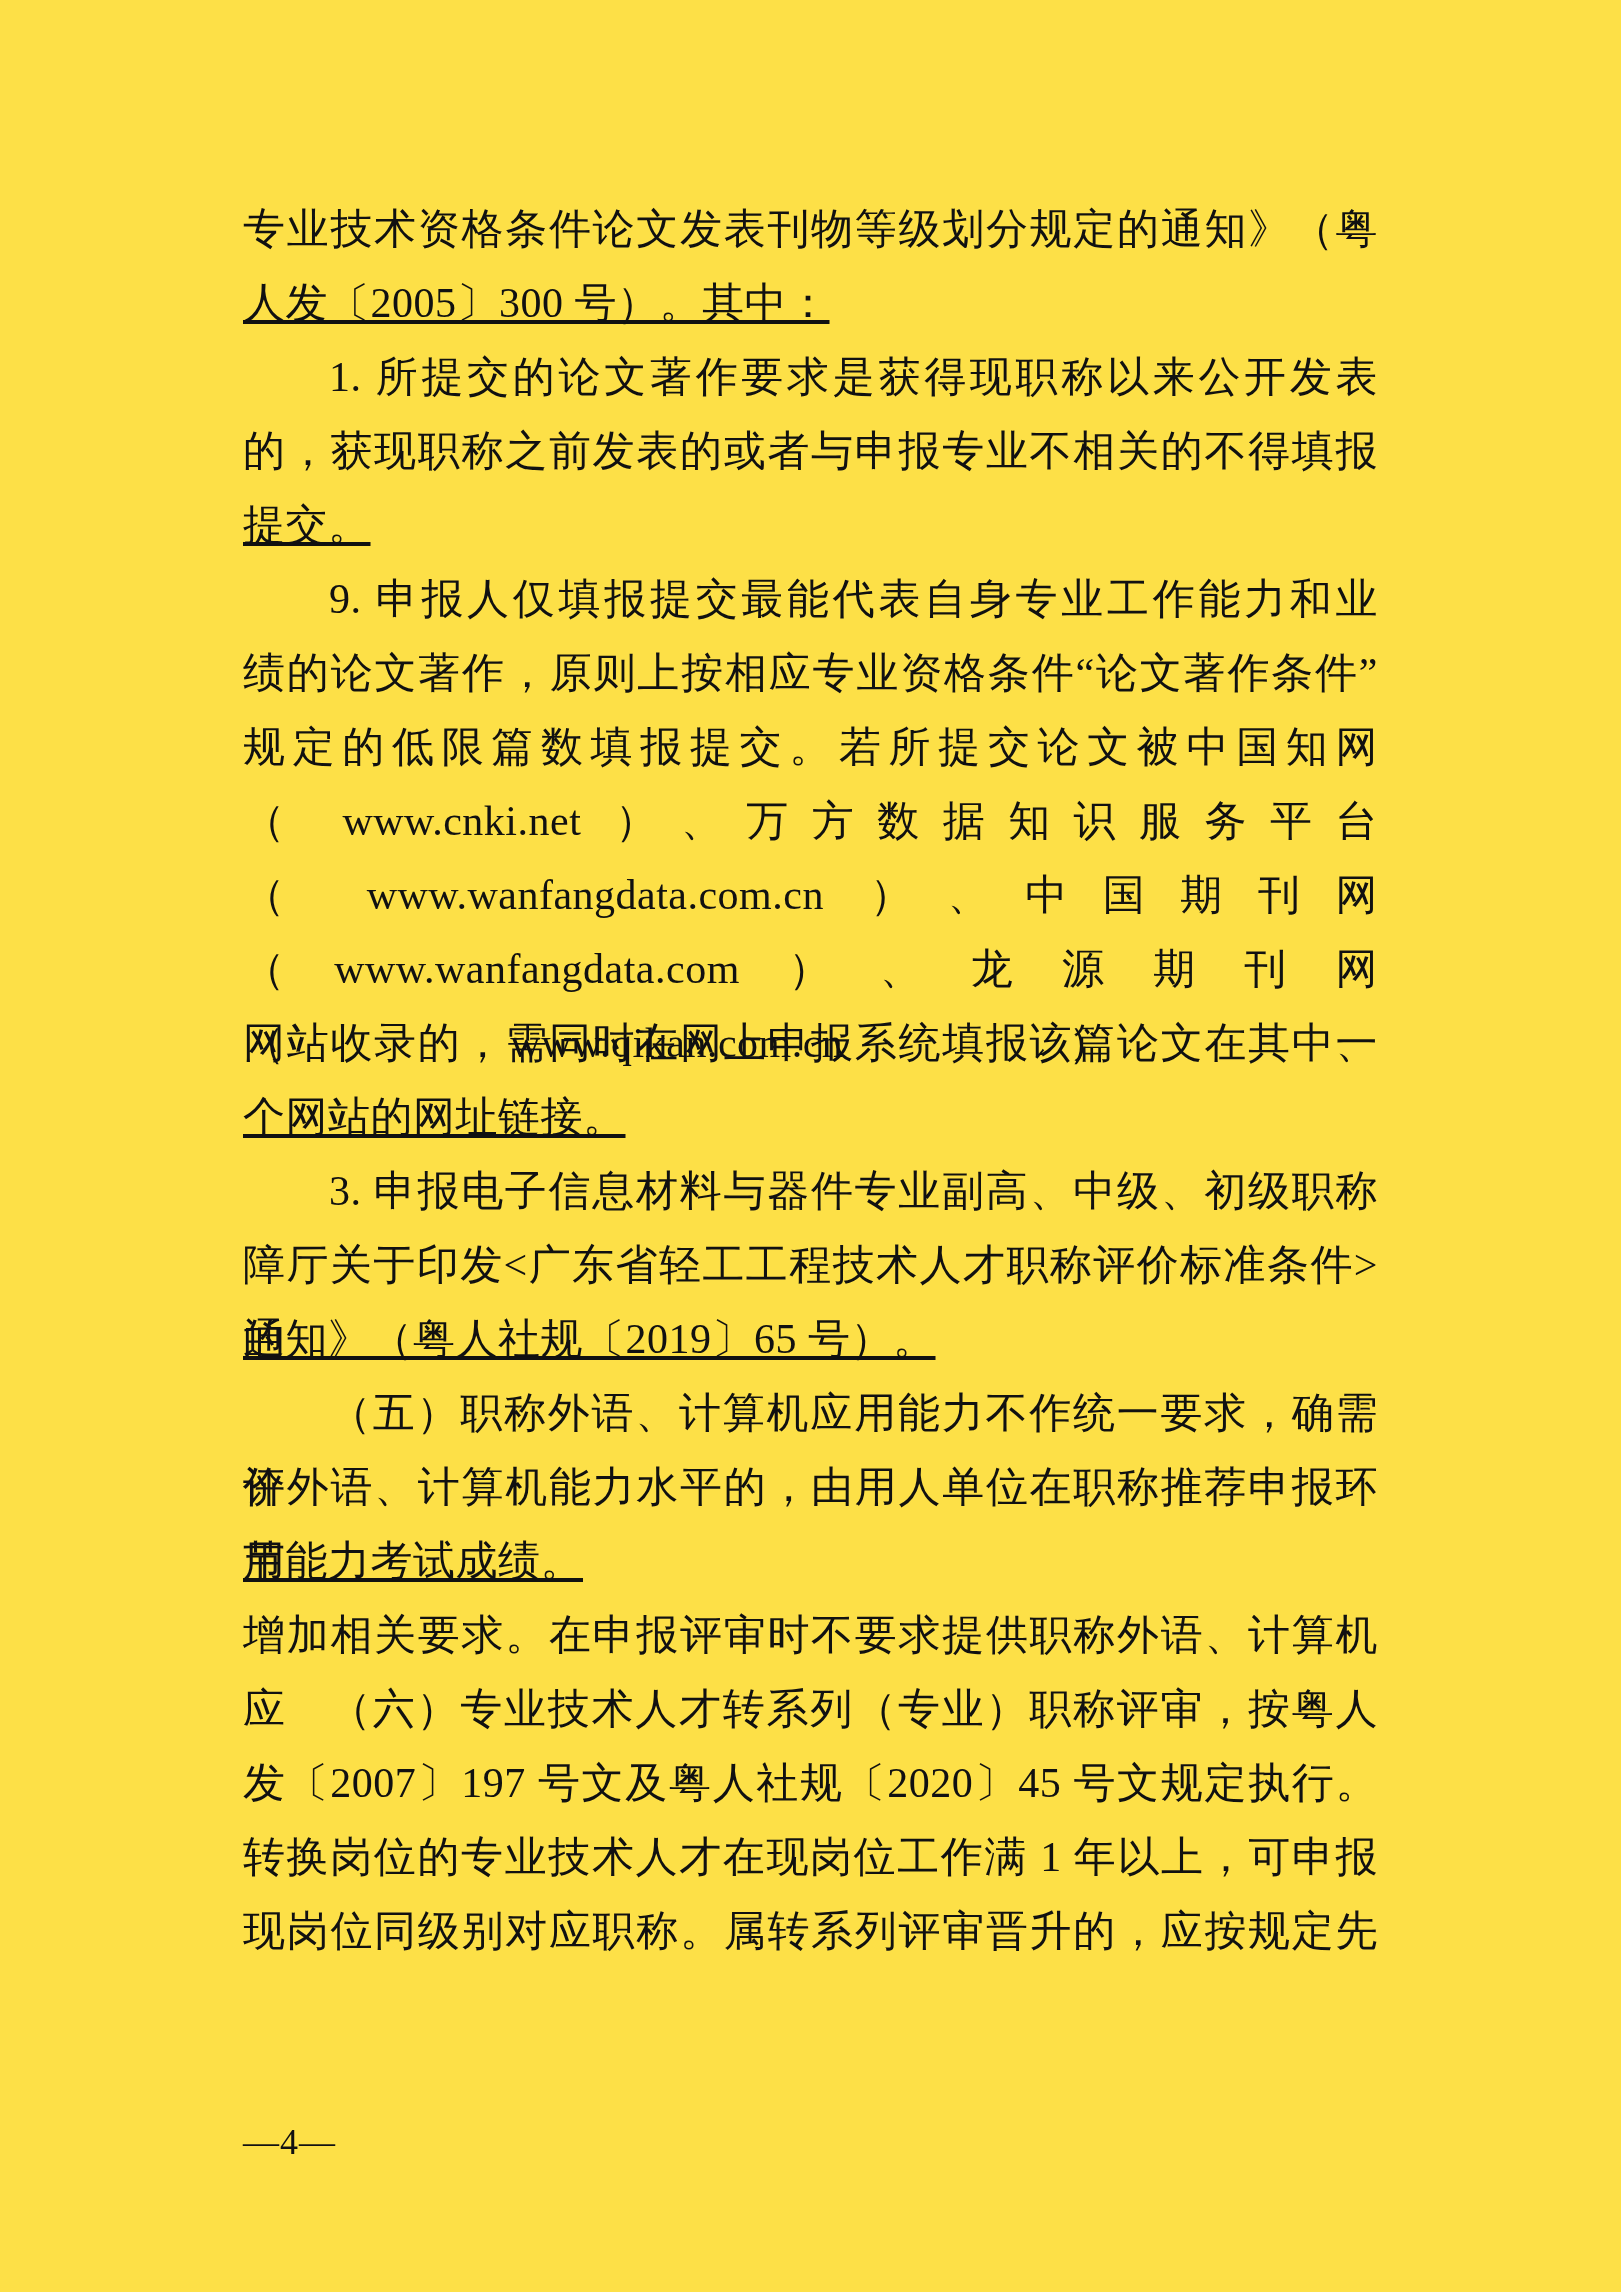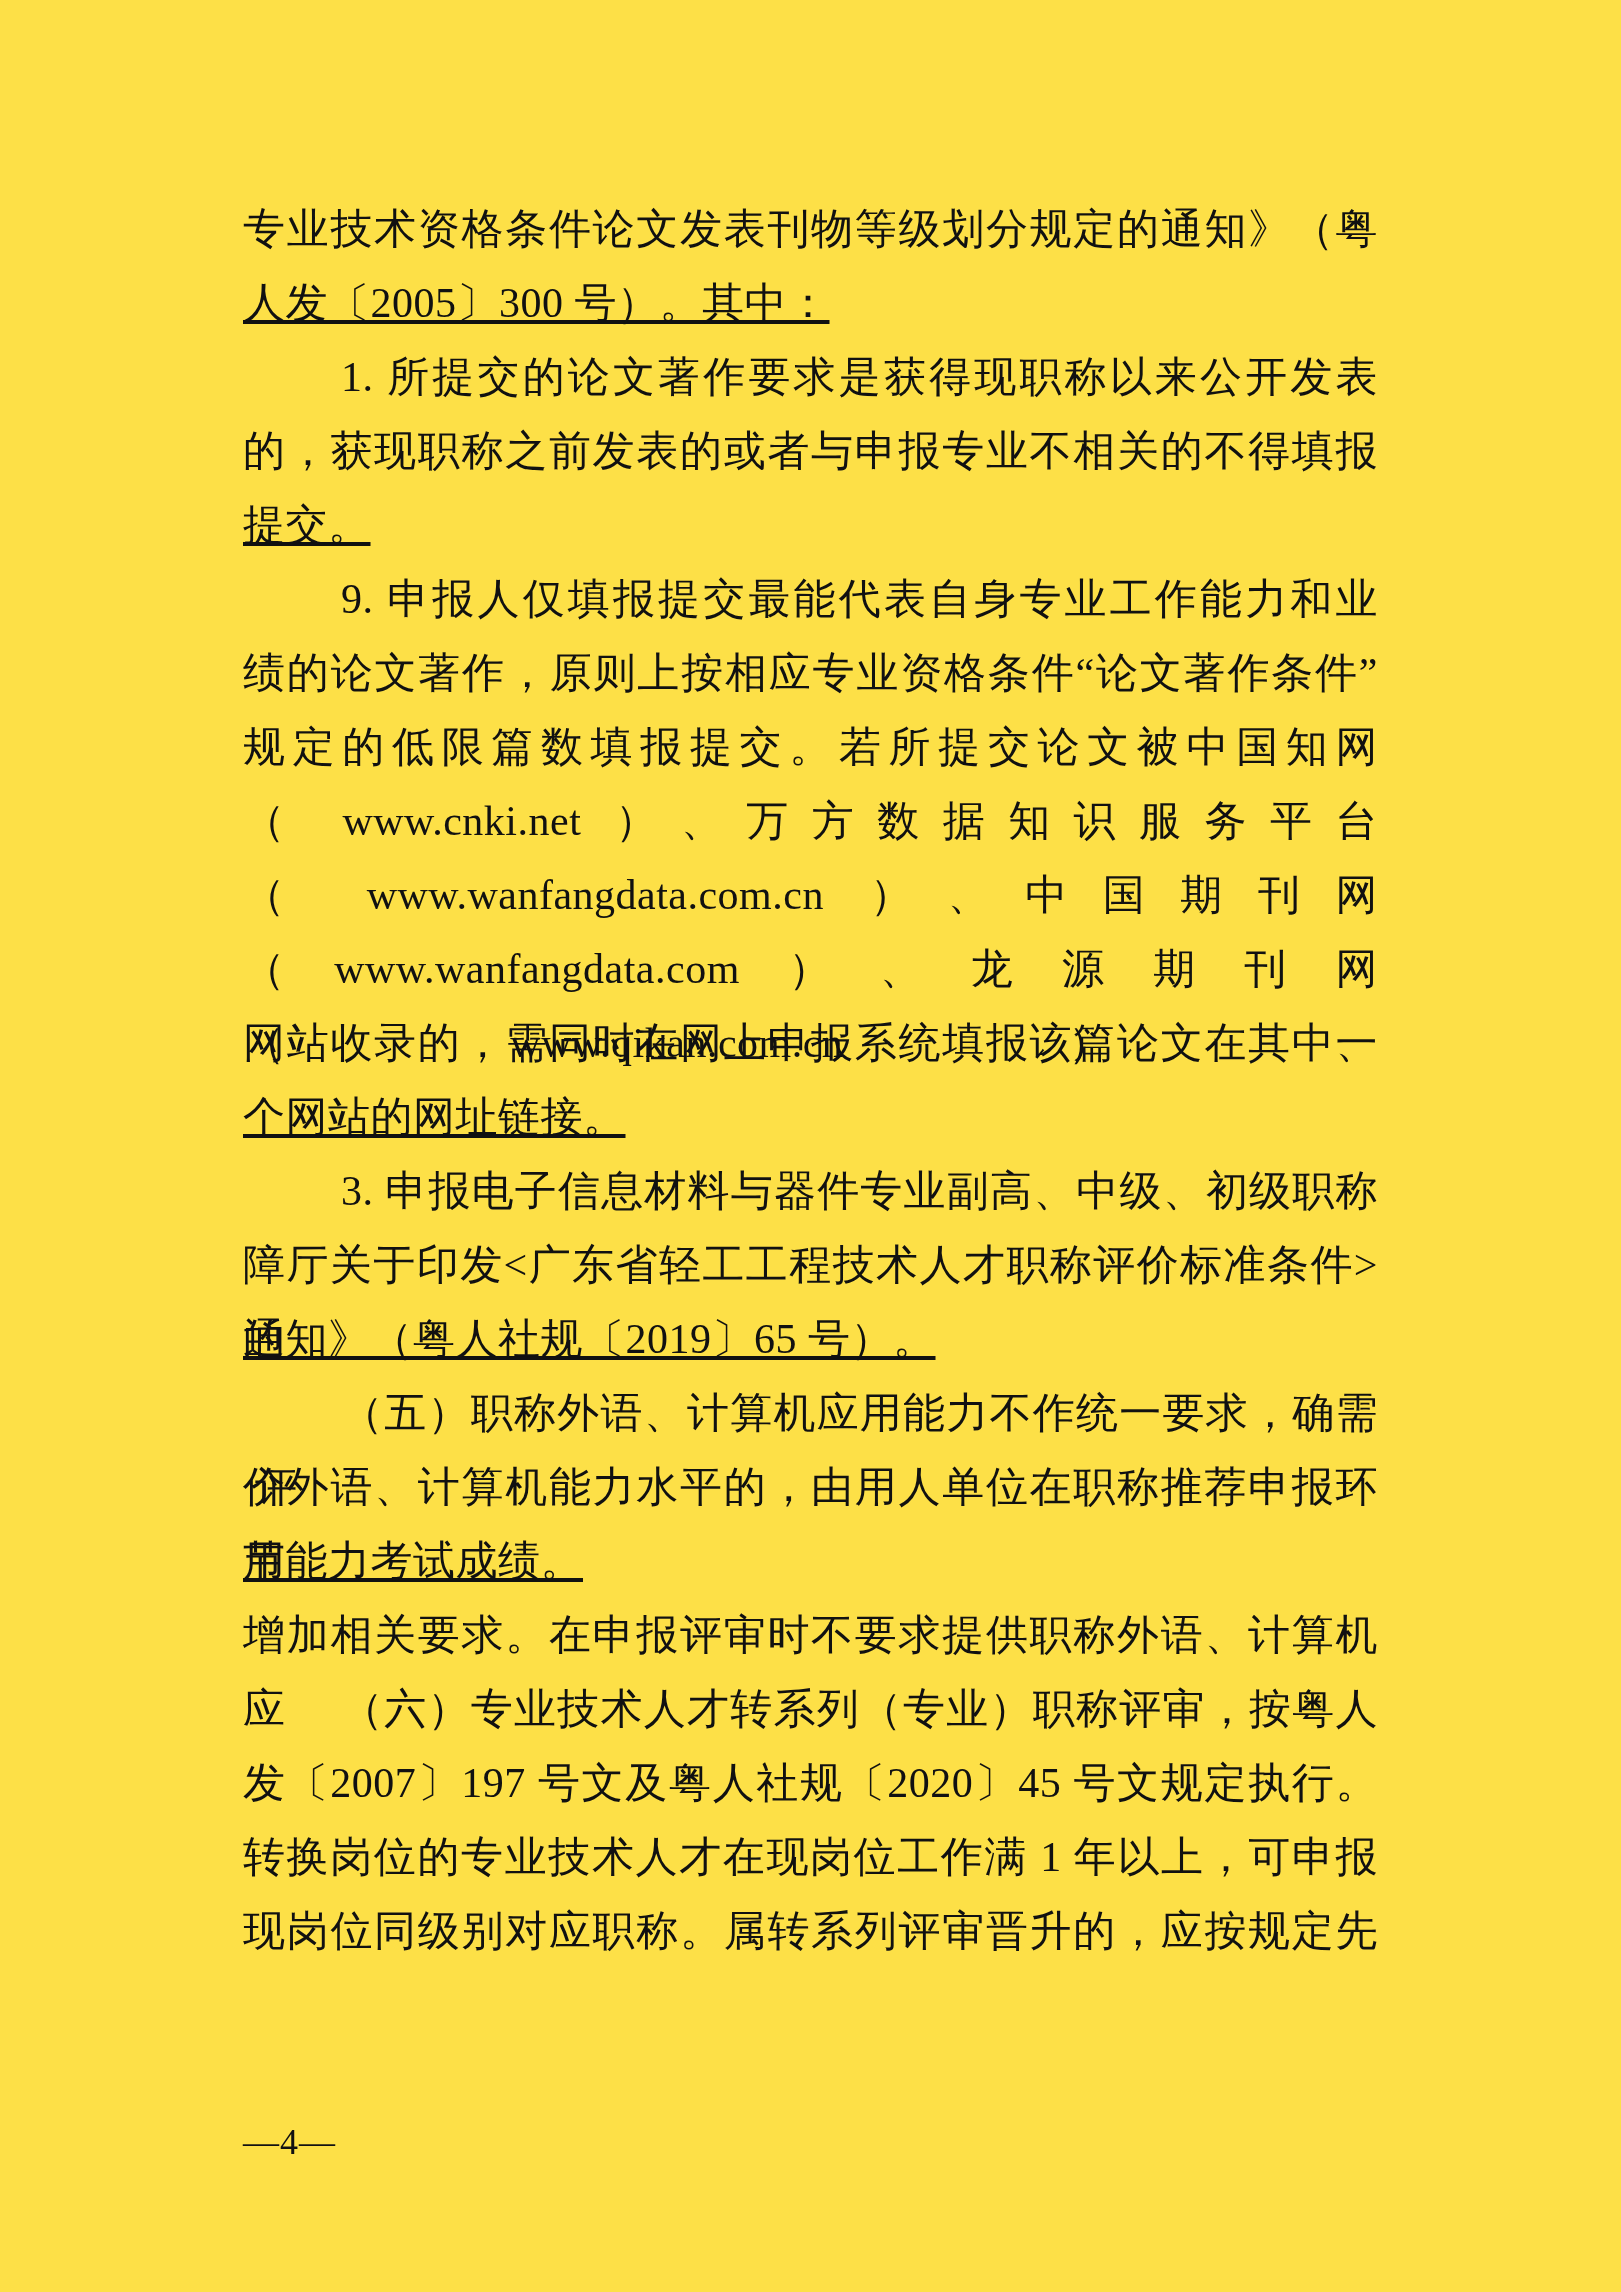--- a/index.html
+++ b/index.html
@@ -35,21 +35,20 @@
     font-size: 42px;
     letter-spacing: 0.5px;
     text-align: justify;
     text-align-last: justify;
     text-justify: inter-character;
     white-space: normal;
     overflow: visible;
   }
   .line.indent {
     text-indent: 86px;
-    margin-left: 12px;
   }
   .line.para-end {
     text-align-last: left;
     text-decoration: underline;
   }
   .page-footer {
     position: absolute;
     left: 243px;
     top: 2119px;
     height: 47px;

